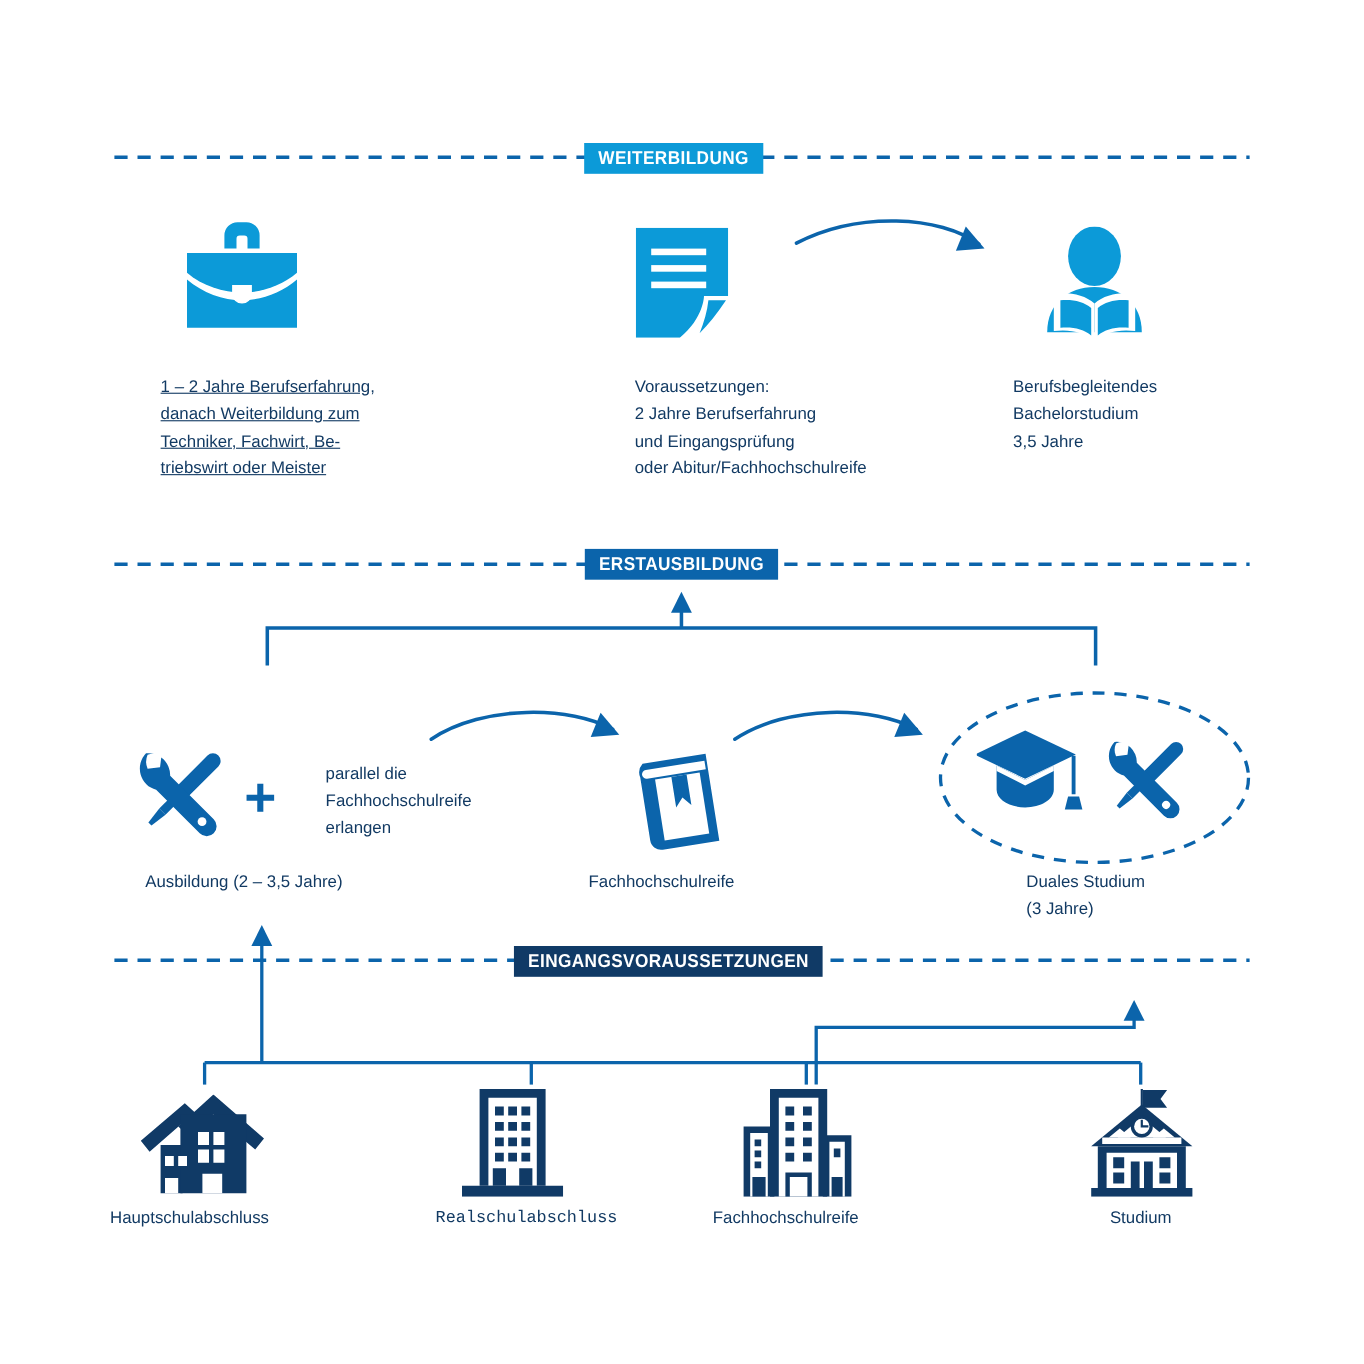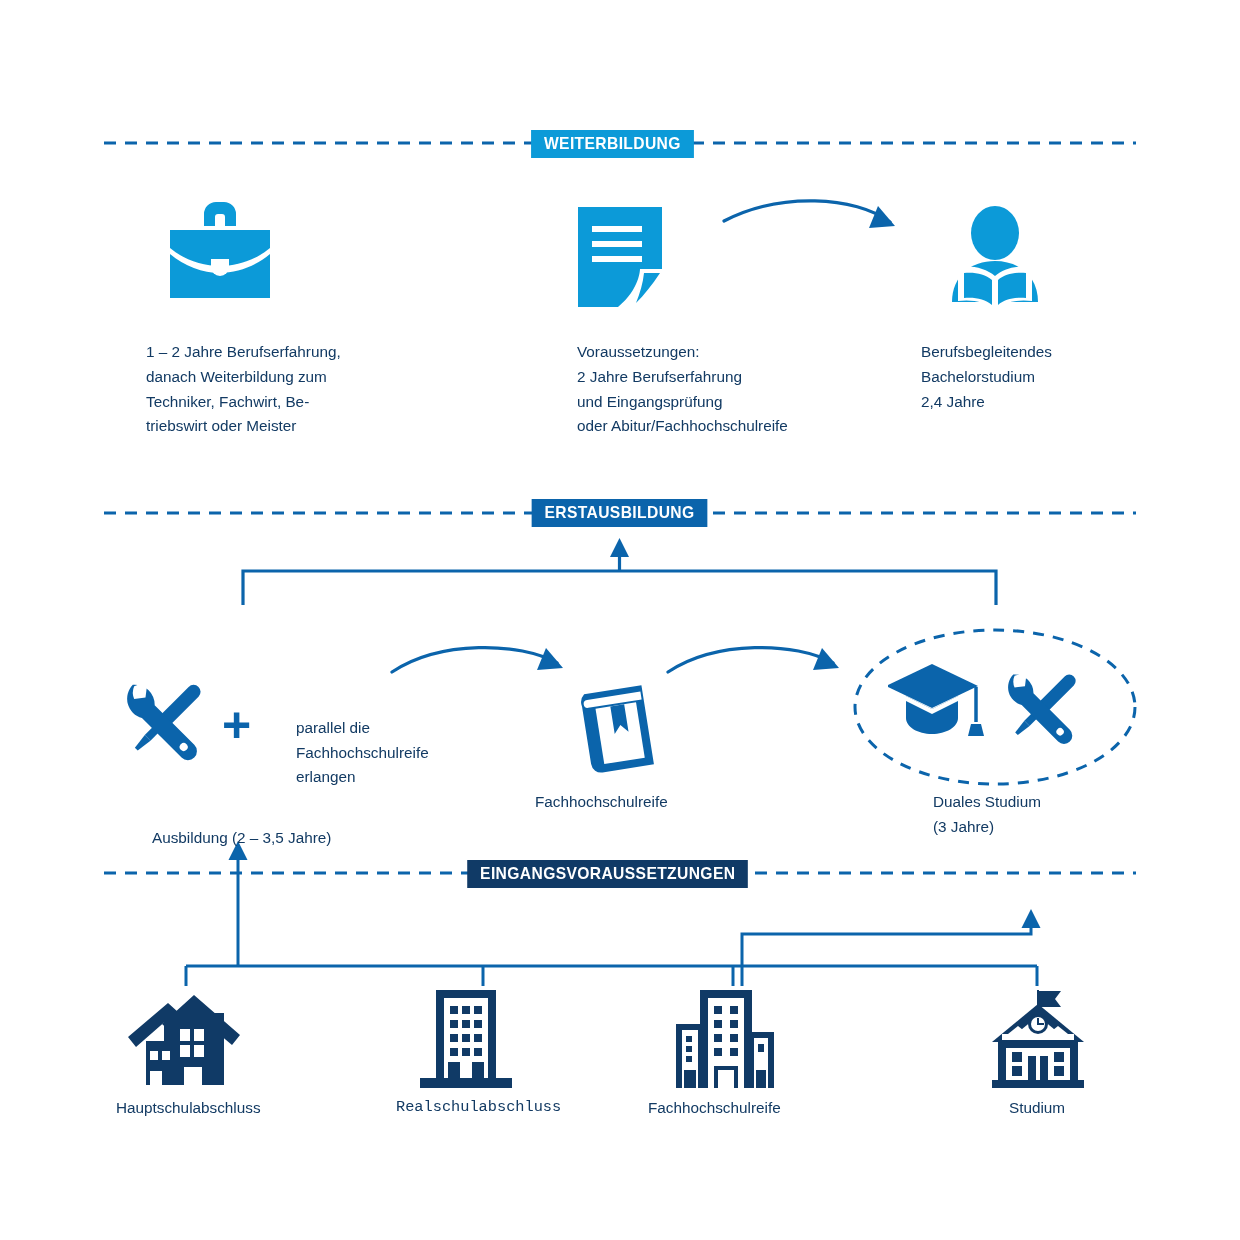--- a/index.html
+++ b/index.html
@@ -54,21 +54,20 @@
     font-size: 15.3px;
     line-height: 25px;
     white-space: pre;
   }
   .note {
     position: absolute;
     color: #123A63;
     font-size: 15.3px;
     line-height: 24.5px;
     white-space: pre;
-    margin-top: 24px;
   }
   .icon-box { position: absolute; }
   .icon-box svg { display: block; }
 </style>
 </head>
 <body>
 
 <svg id="canvas" viewBox="0 0 1240 1240" aria-hidden="true">
 
   <line x1="104" y1="143" x2="1136" y2="143" stroke="#0B64AB" stroke-width="3.2" stroke-dasharray="12 9"></line>
@@ -125,21 +124,21 @@
 <div class="band-label band-eing" style="left:455px; top:860px;">EINGANGSVORAUSSETZUNGEN</div>
 
 <div class="icon-box" style="left:166px; top:196px;">
   <svg width="108" height="110" viewBox="0 0 108 110">
     <path fill="#0C9AD8" d="M38 18 a12 12 0 0 1 12-12 h8 a12 12 0 0 1 12 12 v12 h-11 v-9 a3 3 0 0 0-3-3 h-4 a3 3 0 0 0-3 3 v9 h-11 z"></path>
     <path fill="#0C9AD8" d="M4 34 h100 v18 c-14 12 -33 18 -50 18 s-36 -6 -50 -18 z"></path>
     <path fill="#0C9AD8" d="M4 58 c14 12 33 19 50 19 s36 -7 50 -19 v44 h-100 z"></path>
     <path fill="#ffffff" d="M45 63 h18 v8 a9 9 0 0 1 -18 0 z"></path>
   </svg>
 </div>
-<div class="para" style="left:146px; top:340px;">1 – 2 Jahre Berufserfahrung,
+<div class="para" style="left:146px; top:340px;text-decoration:underline;">1 – 2 Jahre Berufserfahrung,
 danach Weiterbildung zum
 Techniker, Fachwirt, Be-
 triebswirt oder Meister</div>
 
 <div class="icon-box" style="left:578px; top:207px;">
   <svg width="84" height="100" viewBox="0 0 84 100">
     <path fill="#0C9AD8" d="M0 0 h84 v62 c-14 0 -22 0 -22 0 c0 0 0 20 -22 38 h-40 z"></path>
     <path fill="#0C9AD8" d="M66 66 h16 c-8 12 -16 22 -24 30 c4 -10 7 -20 8 -30 z"></path>
     <rect fill="#ffffff" x="14" y="19" width="50" height="6"></rect>
     <rect fill="#ffffff" x="14" y="34" width="50" height="6"></rect>
@@ -156,21 +155,21 @@
     <ellipse fill="#0C9AD8" cx="49" cy="27" rx="24" ry="27"></ellipse>
     <path fill="#0C9AD8" d="M6 96 c0 -26 19 -41 43 -41 s43 15 43 41 z"></path>
     <path fill="#ffffff" d="M12 61 c14 -2 28 1 37 9 v34 c-9 -8 -23 -11 -37 -9 z"></path>
     <path fill="#ffffff" d="M86 61 c-14 -2 -28 1 -37 9 v34 c9 -8 23 -11 37 -9 z"></path>
     <path fill="#0C9AD8" d="M18 67 c11 -1 21 1 28 7 v25 c-7 -6 -17 -8 -28 -7 z"></path>
     <path fill="#0C9AD8" d="M80 67 c-11 -1 -21 1 -28 7 v25 c7 -6 17 -8 28 -7 z"></path>
   </svg>
 </div>
 <div class="para" style="left:921px; top:340px;">Berufsbegleitendes
 Bachelorstudium
-2,4 Jahre</div>
+3,5 Jahre</div>
 
 <div class="icon-box" style="left:114px; top:669px;">
   <svg width="104" height="98" viewBox="0 0 104 98">
 
     <g transform="rotate(45 52 49)">
       <rect fill="#0B64AB" x="46" y="4" width="14" height="54" rx="7"></rect>
       <rect fill="#0B64AB" x="49" y="56" width="8" height="20"></rect>
       <path fill="#0B64AB" d="M49 76 h8 l-2 16 h-4 z"></path>
     </g>
 
@@ -178,21 +177,21 @@
       <path fill="#0B64AB" d="M52 2 a20 20 0 0 0 -17 30 l0 56 a9 9 0 0 0 18 0 l0 -56 a20 20 0 0 0 -1 -30 z"></path>
       <path fill="#ffffff" d="M46 4 a16 16 0 0 0 -9 9 l9 7 l9 -7 a16 16 0 0 0 -9 -9 z" transform="translate(6,0)"></path>
       <circle fill="#ffffff" cx="44" cy="82" r="4"></circle>
     </g>
   </svg>
 </div>
 <div class="abs" style="left:222px; top:700px; color:#0B64AB; font-size:50px; font-weight:bold; line-height:50px;">+</div>
 <div class="note" style="left:296px; top:692px;">parallel die
 Fachhochschulreife
 erlangen</div>
-<div class="caption" style="left:152px; top:789px;margin-top:36px;">Ausbildung (2 – 3,5 Jahre)</div>
+<div class="caption" style="left:132px; top:789px;">Ausbildung (2 – 3,5 Jahre)</div>
 
 <div class="icon-box" style="left:580px; top:683px;">
   <svg width="82" height="92" viewBox="0 0 82 92">
     <g transform="rotate(-9 41 46)">
       <path fill="#0B64AB" d="M10 6 h58 v80 h-52 a10 10 0 0 1 -10 -10 v-58 a12 12 0 0 1 4 -12 z"></path>
       <path fill="#ffffff" d="M19 22 h41 v56 h-41 z"></path>
       <path fill="#ffffff" d="M12 12 h54 v8 h-54 a4 4 0 0 1 0 -8 z"></path>
       <path fill="#0B64AB" d="M34 22 h14 v28 l-7 -8 l-7 8 z"></path>
     </g>
   </svg>
@@ -230,21 +229,21 @@
     <path fill="#103A66" d="M66 0 L112 40 L104 50 L66 18 L44 38 L34 29 Z"></path>
     <path fill="#103A66" d="M40 24 L8 52 L0 42 L40 8 L50 17 Z"></path>
     <path fill="#103A66" d="M18 46 h20 v44 h-20 z"></path>
     <path fill="#103A66" d="M36 18 L96 18 L96 90 L36 90 Z"></path>
     <path fill="#ffffff" d="M22 56 h8 v9 h-8 z M34 56 h8 v9 h-8 z"></path>
     <path fill="#ffffff" d="M52 34 h10 v12 h-10 z M66 34 h10 v12 h-10 z M52 50 h10 v12 h-10 z M66 50 h10 v12 h-10 z"></path>
     <path fill="#ffffff" d="M56 72 h18 v18 h-18 z"></path>
     <path fill="#ffffff" d="M22 76 h12 v14 h-12 z"></path>
   </svg>
 </div>
-<div class="caption" style="left:100px; top:1095px;margin-left:16px;">Hauptschulabschluss</div>
+<div class="caption" style="left:100px; top:1095px;">Hauptschulabschluss</div>
 
 <div class="icon-box" style="left:420px; top:990px;">
   <svg width="92" height="98" viewBox="0 0 92 98">
     <path fill="#103A66" d="M16 0 h60 v88 h-60 z"></path>
     <path fill="#ffffff" d="M24 8 h44 v80 h-44 z"></path>
     <path fill="#103A66" d="M0 88 h92 v10 h-92 z"></path>
     <path fill="#103A66" d="M30 16 h8 v8 h-8 z M42 16 h8 v8 h-8 z M54 16 h8 v8 h-8 z"></path>
     <path fill="#103A66" d="M30 30 h8 v8 h-8 z M42 30 h8 v8 h-8 z M54 30 h8 v8 h-8 z"></path>
     <path fill="#103A66" d="M30 44 h8 v8 h-8 z M42 44 h8 v8 h-8 z M54 44 h8 v8 h-8 z"></path>
     <path fill="#103A66" d="M30 58 h8 v8 h-8 z M42 58 h8 v8 h-8 z M54 58 h8 v8 h-8 z"></path>

